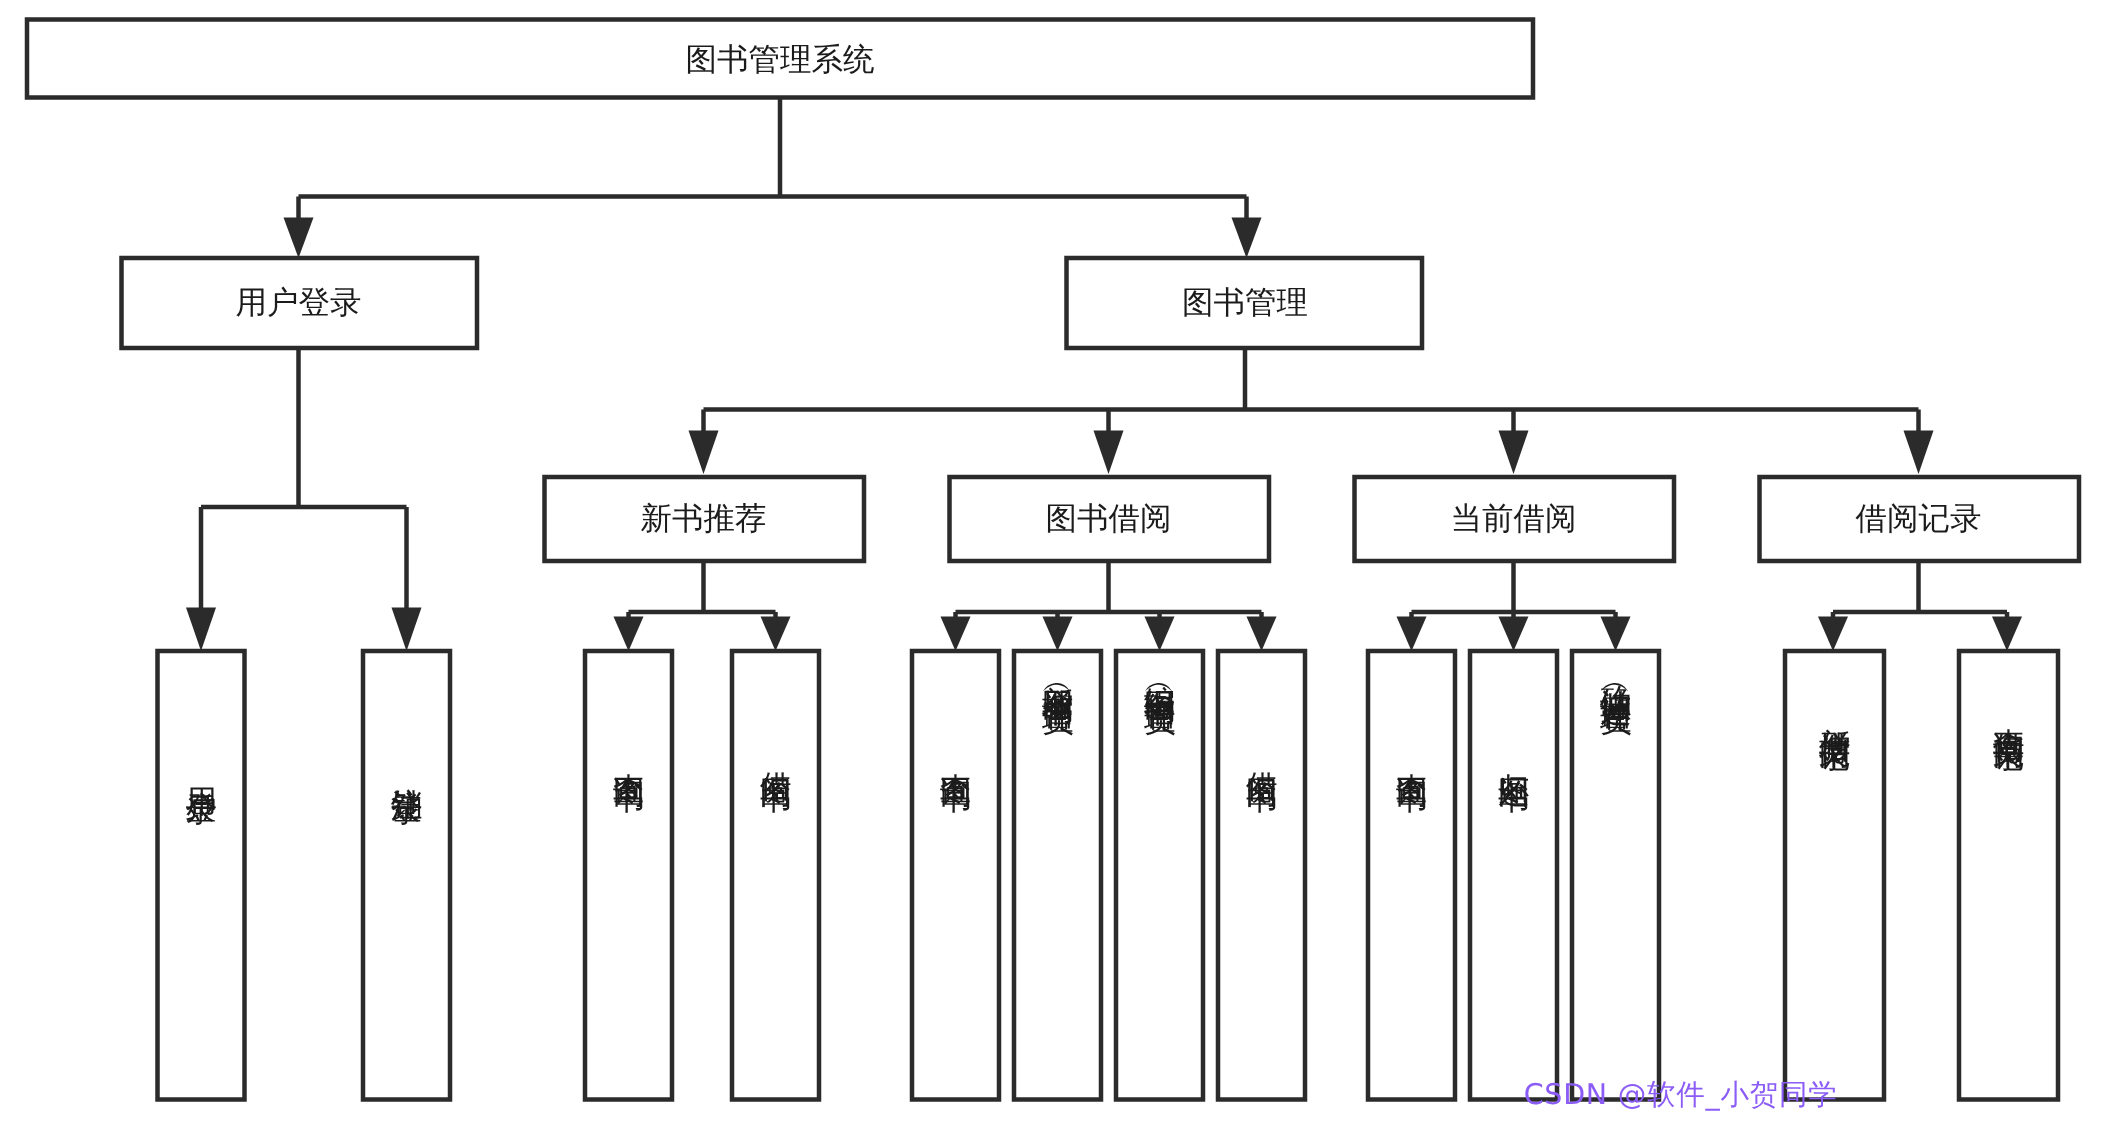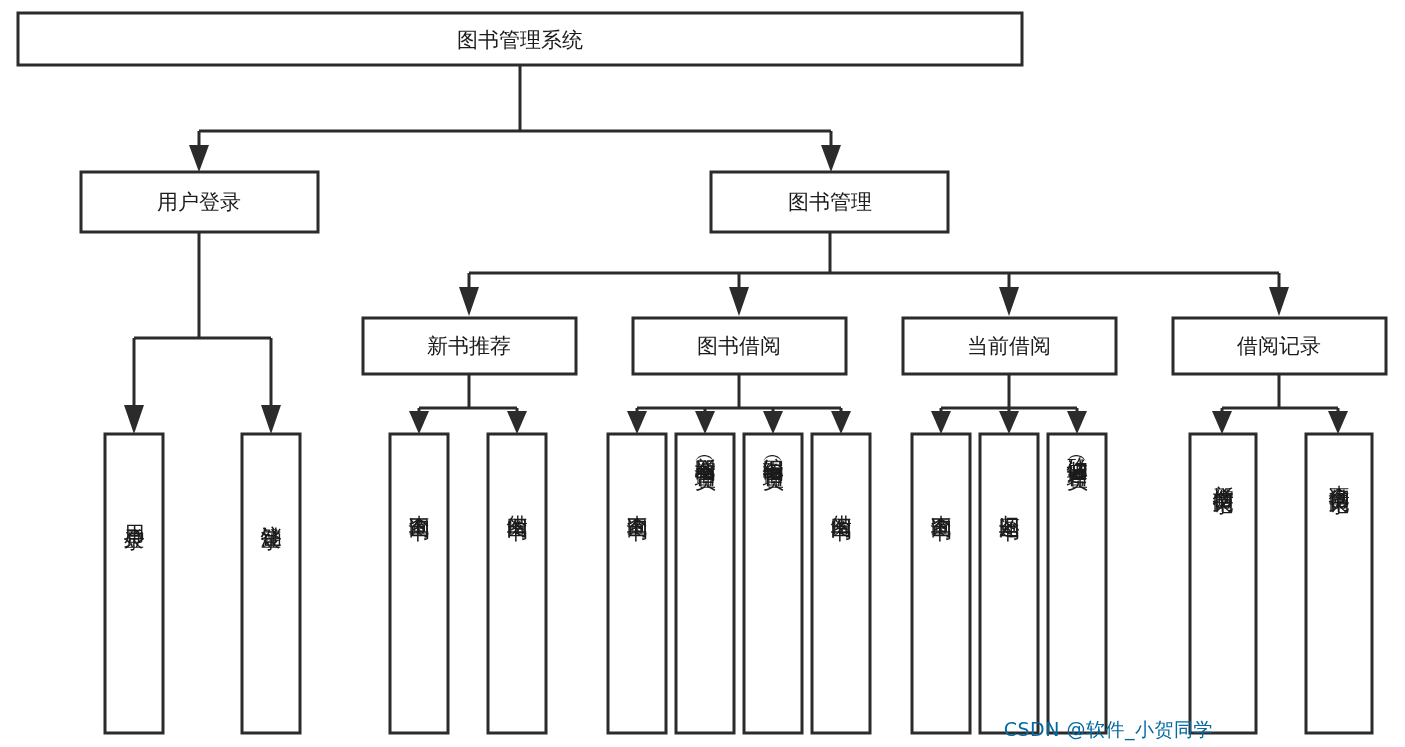--- a/index.html
+++ b/index.html
@@ -58,25 +58,25 @@
     text-orientation: upright;
     font-family: "DejaVu Sans", "Liberation Sans", sans-serif;
     font-size: 21px;
     line-height: 1.26;
     letter-spacing: 2px;
     color: #1b1b1b;
     white-space: nowrap;
   }
   .watermark {
     position: absolute;
-    right: 20px;
+    right: 8px;
     bottom: 4px;
     font-family: "DejaVu Sans", "Liberation Sans", sans-serif;
     font-size: 19px;
-    color: #0369a1;
+    color: #8b5cf6;
     letter-spacing: 0.5px;
     white-space: nowrap;
   }
 </style>
 </head>
 <body>
 
 <div id="diagram-root">
 
   <svg class="flow" viewBox="0 0 1405 747" xmlns="http://www.w3.org/2000/svg">

